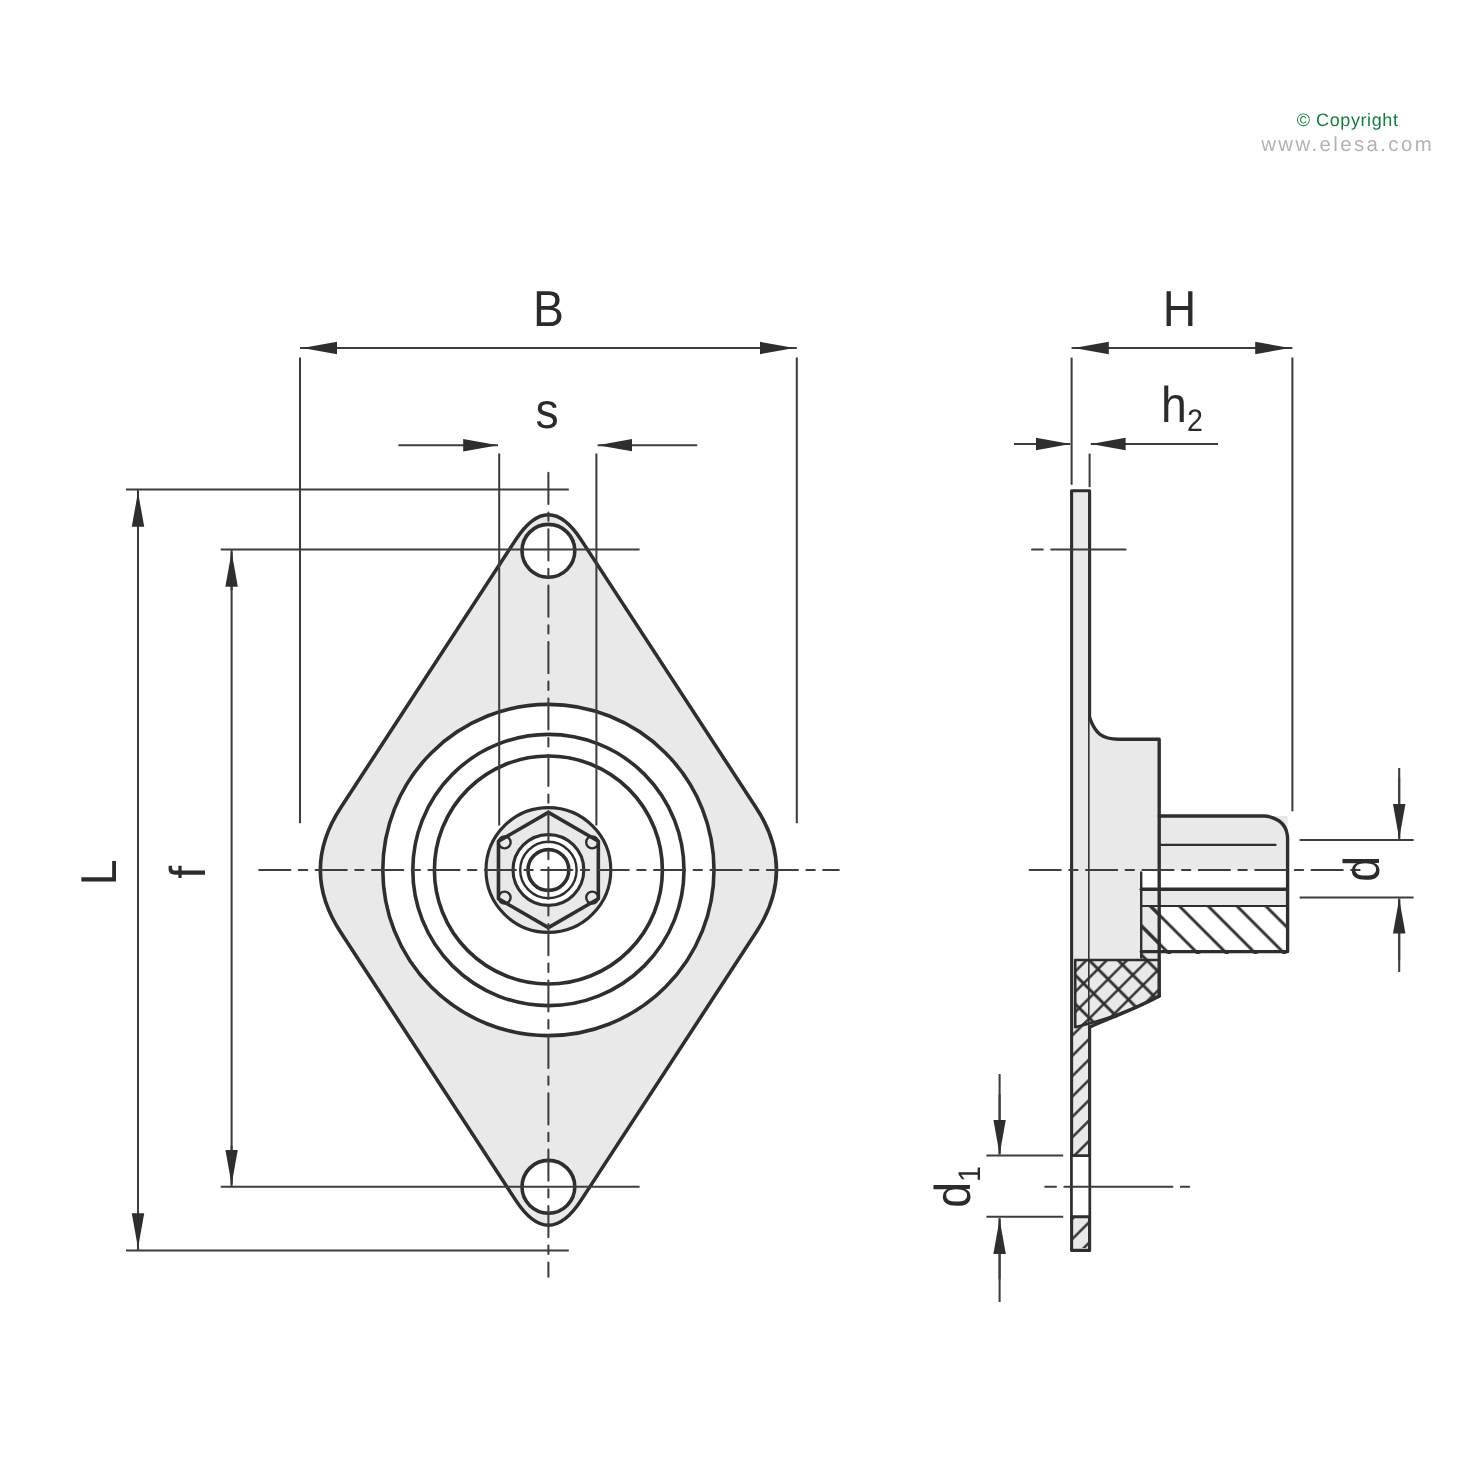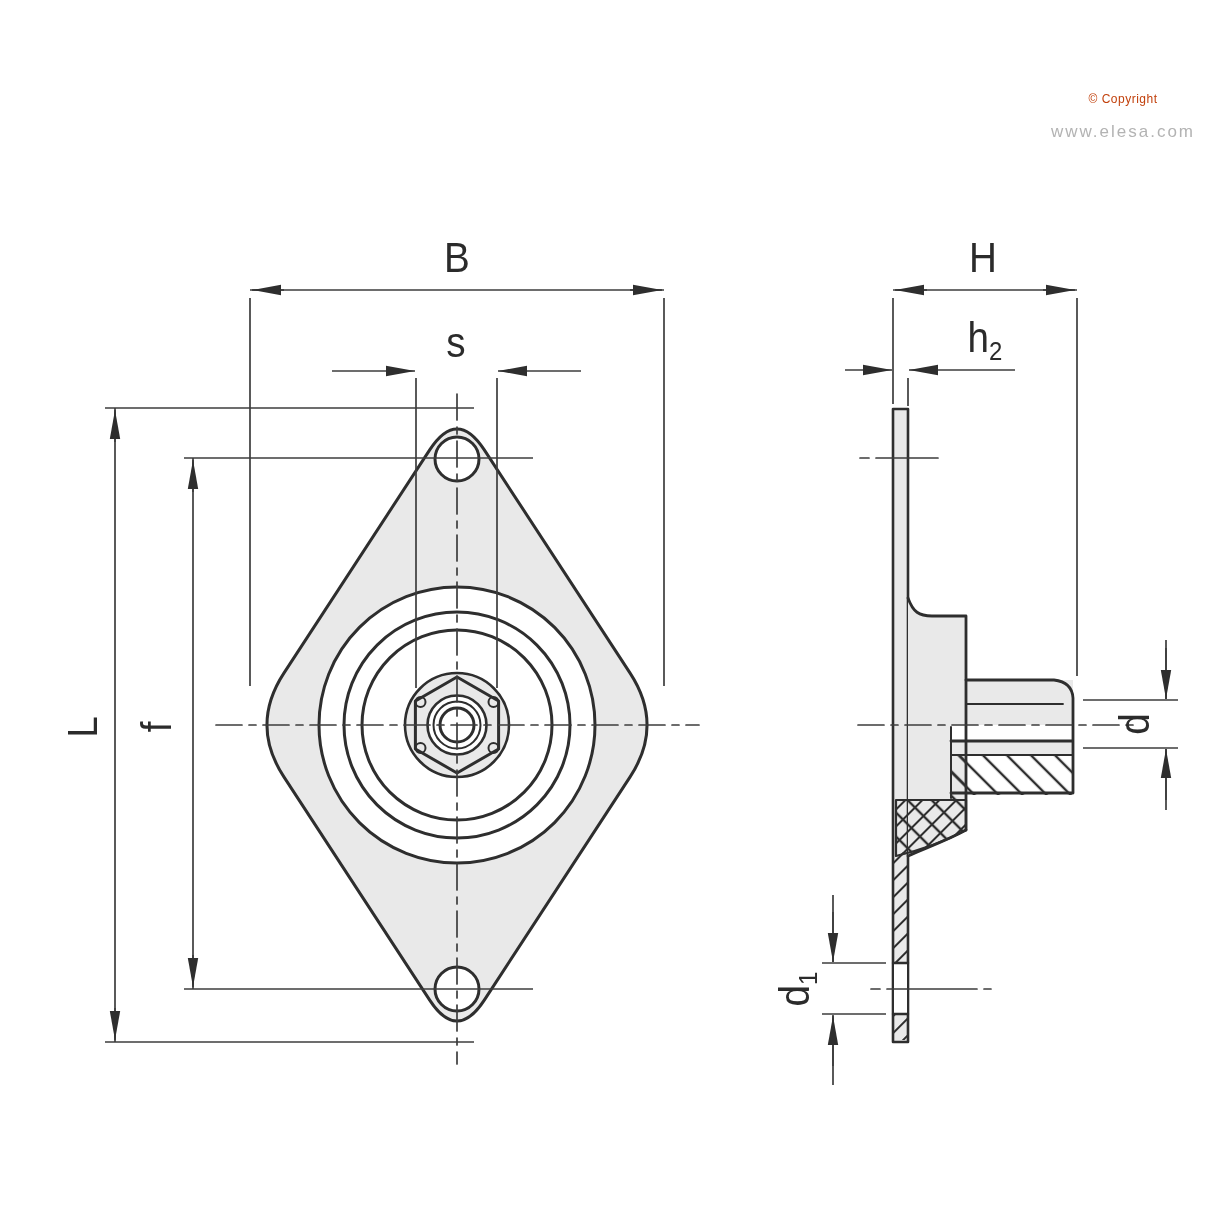--- a/index.html
+++ b/index.html
@@ -4,25 +4,25 @@
 <style>
   html,body{margin:0;padding:0;background:#ffffff;}
   #stage{position:relative;width:1214px;height:1214px;background:#ffffff;overflow:hidden;
          font-family:"Liberation Sans", sans-serif;}
   #stage svg{position:absolute;left:0;top:0;}
   .dim-label{position:absolute;color:#2b2b2b;font-size:42px;font-weight:500;
              transform:translate(-50%,-50%) scaleX(.92);white-space:nowrap;line-height:1;}
   .dim-label.rot{transform:translate(-50%,-50%) rotate(-90deg) scaleX(.92);}
   .dim-label sub{font-size:26px;vertical-align:-8px;}
   .brand{position:absolute;text-align:center;color:#b5b5b5;}
-  .brand .copy{font-size:12px;letter-spacing:.5px;color:#c2410c;}
+  .brand .copy{font-size:15px;letter-spacing:.5px;color:#15803d;}
   .brand .logo{font-size:60px;font-weight:700;letter-spacing:-4px;line-height:.95;
                color:#b3b3b3;transform:scaleX(1.04);display:inline-block;}
   .brand .reg{font-size:13px;vertical-align:28px;letter-spacing:0;color:#b3b3b3;}
-  .brand .url{font-size:17px;letter-spacing:2px;color:#b3b3b3;margin-top:16px;}
+  .brand .url{font-size:17px;letter-spacing:2px;color:#b3b3b3;margin-top:2px;}
 </style>
 </head>
 <body>
 
 <div id="stage">
 
 <svg width="1214" height="1214" viewBox="0 0 1214 1214">
   <defs>
     <marker id="arr" markerUnits="userSpaceOnUse" markerWidth="30" markerHeight="12" refX="29" refY="6" orient="auto">
       <path d="M0,0.8 L29,6 L0,11.2 Z" fill="#2e2e2e"></path>

